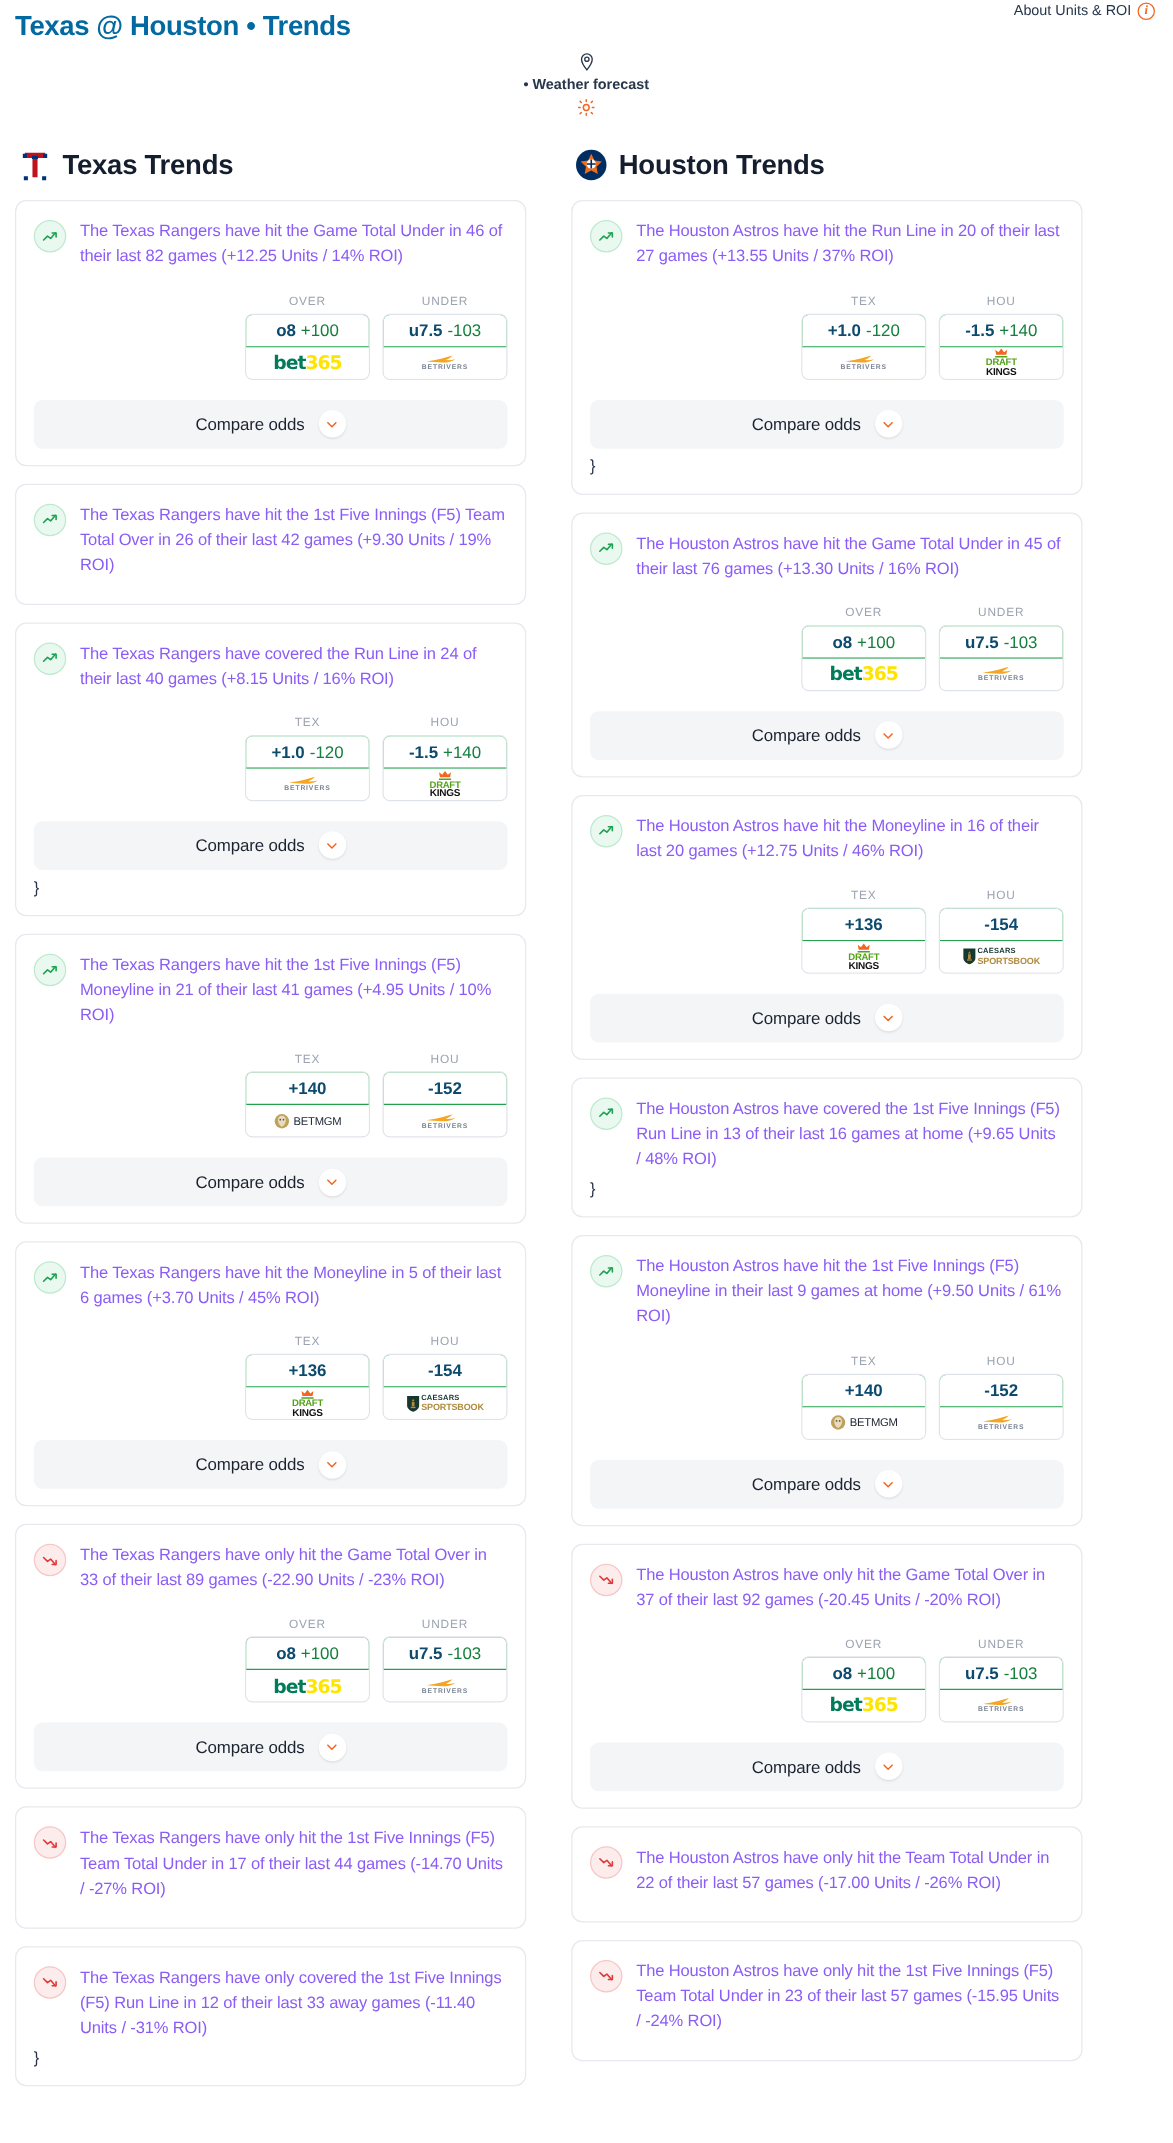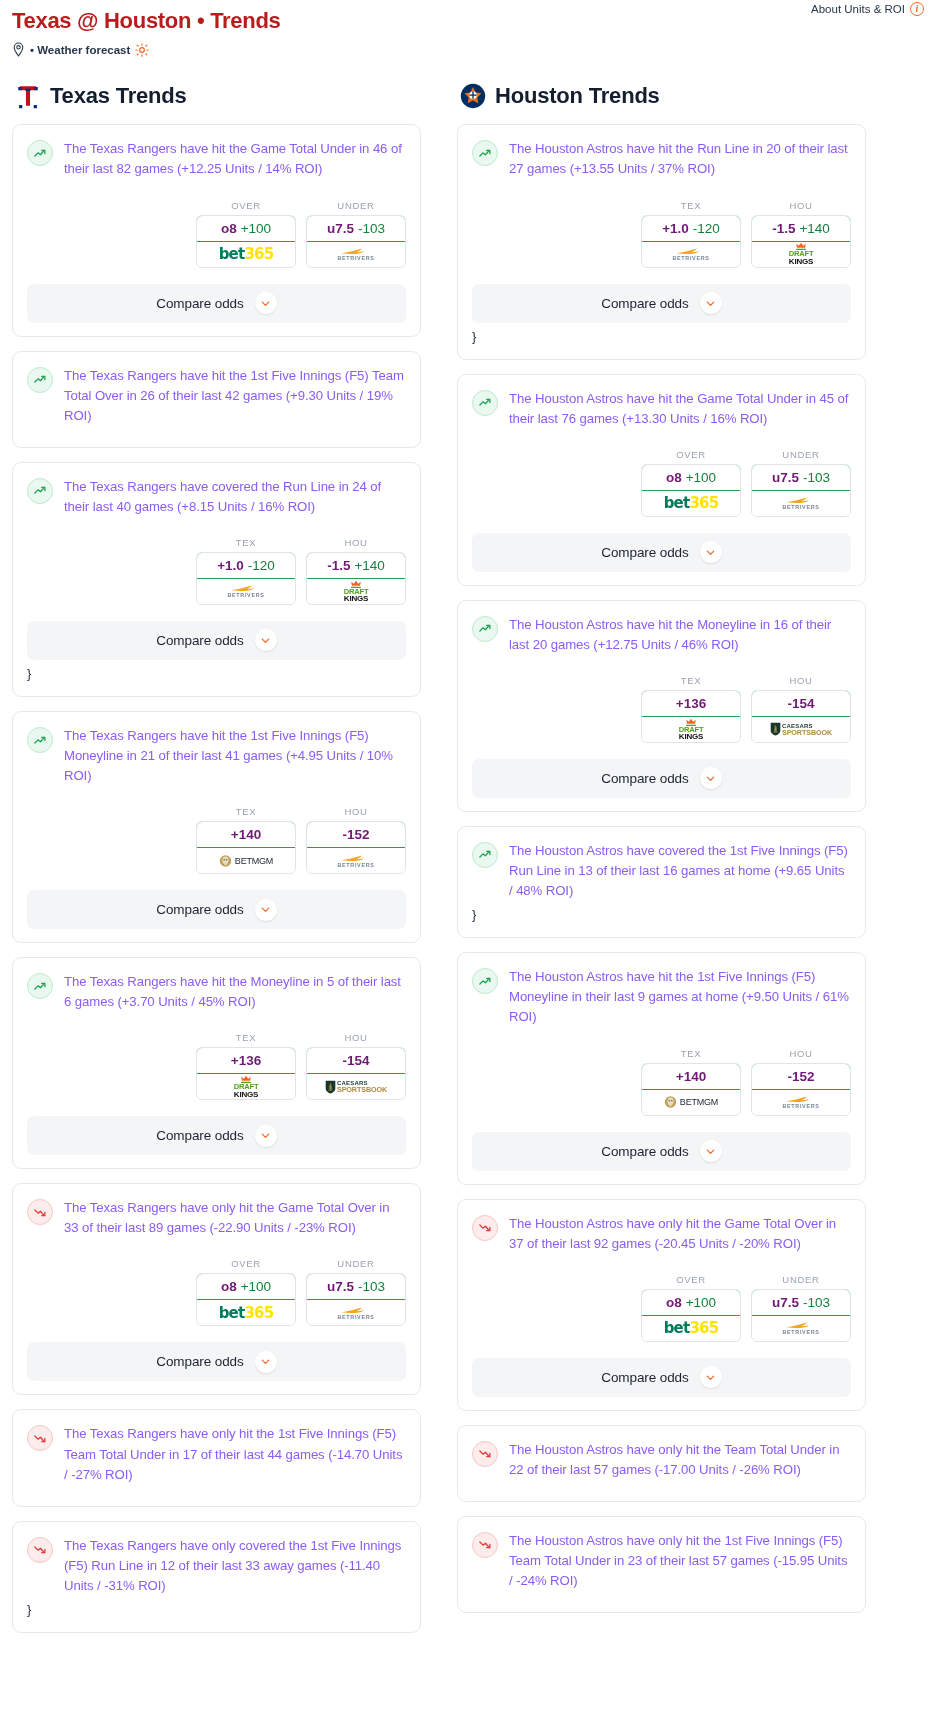--- a/index.html
+++ b/index.html
@@ -14,21 +14,21 @@
 
   
   .page-head {
     position: relative;
     padding: 8px 12px 0 12px;
   }
   .page-title {
     font-size: 22px;
     font-weight: bold;
     letter-spacing: -0.3px;
-    color: #b91c1c;
+    color: #0369a1;
     line-height: 1.2;
   }
   .about-units {
     position: absolute;
     top: 2px;
     right: 14px;
     display: flex;
     align-items: center;
     gap: 5px;
     font-size: 11.5px;
@@ -48,20 +48,21 @@
     line-height: 1;
   }
   .meta-row {
     display: flex;
     align-items: center;
     gap: 5px;
     margin-top: 8px;
     font-size: 11.5px;
     color: #27364b;
     font-weight: bold;
+    flex-direction: column;
   }
   .pin-icon { width: 13px; height: 15px; display:inline-block; }
   .sun-icon { width: 14px; height: 14px; display:inline-block; }
 
   
   .columns {
     display: flex;
     gap: 36px;
     padding: 0 12px;
     margin-top: 26px;
@@ -137,21 +138,21 @@
   .odds-value {
     border: 1px solid #23a24d;
     border-radius: 6px 6px 0 0;
     margin: -1px -1px 0 -1px;
     height: 27px;
     display: flex; align-items: center; justify-content: center;
     gap: 4px;
     font-size: 13.5px;
     background: #fff;
   }
-  .odds-value .main { font-weight: bold; color: #701a75; }
+  .odds-value .main { font-weight: bold; color: #0c4a6e; }
   .odds-value .juice { color: #15803d; font-weight: normal; }
   .odds-book {
     height: 25px;
     display: flex; align-items: center; justify-content: center;
     background: #fff;
   }
 
   
   .logo-bet365 { font-size: 15px; font-weight: bold; letter-spacing: -0.8px; font-family: "DejaVu Sans", sans-serif; }
   .logo-bet365 .g { color: #027b5b; }
@@ -160,21 +161,21 @@
   .logo-betrivers .swoosh { width: 34px; height: 8px; }
   .logo-betrivers .txt { font-size: 5.4px; letter-spacing: 0.7px; color: #7a8494; font-weight: bold; margin-top: 1px; }
   .logo-dk { display:flex; flex-direction:column; align-items:center; line-height:1; }
   .logo-dk .crown { width: 30px; height: 9px; margin-bottom: -1px;}
   .logo-dk .d1 { font-size: 7.6px; font-weight: bold; color: #53a318; letter-spacing: -0.2px; }
   .logo-dk .d2 { font-size: 8px; font-weight: bold; color: #111; letter-spacing: -0.2px; }
   .logo-mgm { display:flex; align-items:center; gap: 3px; }
   .logo-mgm .lion { width: 13px; height: 14px; }
   .logo-mgm .t1 { font-size: 9px; color: #1b2331; letter-spacing: -0.2px; }
   .logo-mgm .t1 b { font-weight: normal; }
-  .logo-caesars { display:flex; align-items:center; gap: 1px; }
+  .logo-caesars { display:flex; align-items:flex-start; gap: 1px; }
   .logo-caesars .shield { width: 11px; height: 14px; }
   .logo-caesars .ct { display:flex; flex-direction:column; line-height:1.05; }
   .logo-caesars .c1 { font-size: 6px; font-weight: bold; color: #16382f; letter-spacing: 0.2px; }
   .logo-caesars .c2 { font-size: 7.2px; font-weight: bold; color: #b08b3e; letter-spacing: -0.1px; }
 
   
   .compare-odds {
     margin-top: 16px;
     background: #f4f5f7;
     border-radius: 7px;

